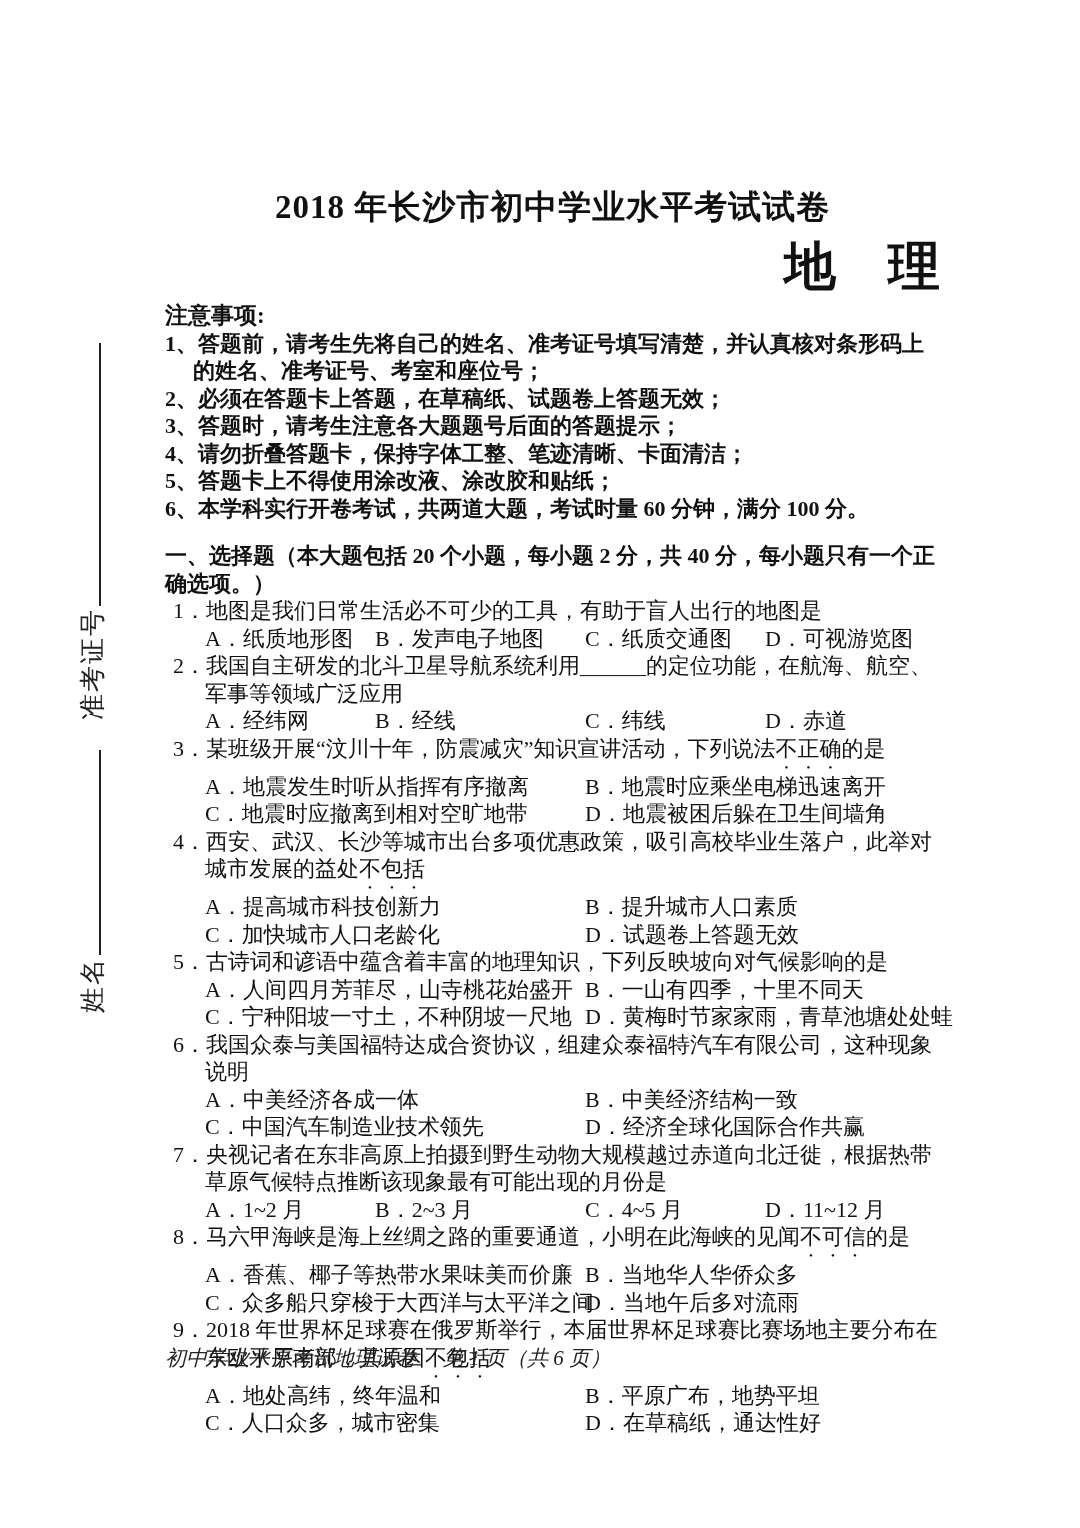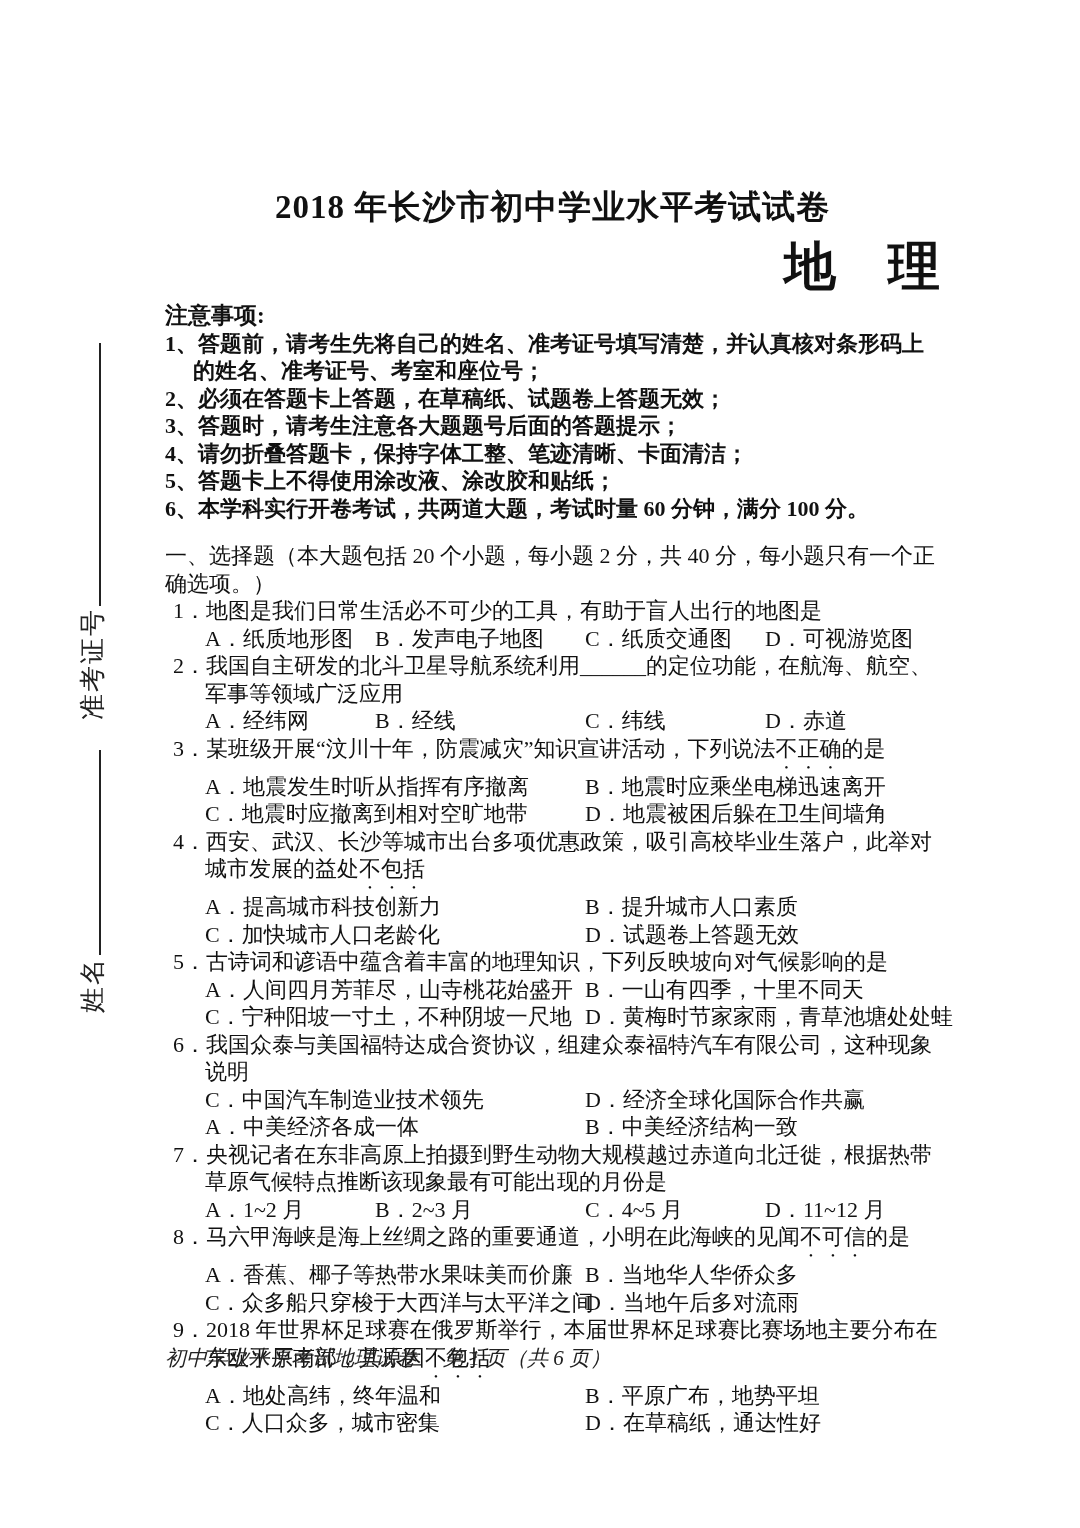--- a/index.html
+++ b/index.html
@@ -61,21 +61,21 @@
     font-weight:700;
     font-size:23px;
   }
   .notice{
     font-weight:700;
     padding-left:28px;
     text-indent:-28px;
   }
   .section-header{
     margin-top:20px;
-    font-weight:400;
+    font-weight:700;
   }
   .q{
     padding-left:40px;
     text-indent:-32px;
   }
   .optrow{
     position:relative;
     height:27.5px;
   }
   .opt{
@@ -173,26 +173,26 @@
       <span class="opt p0">A．人间四月芳菲尽，山寺桃花始盛开</span>
       <span class="opt p2">B．一山有四季，十里不同天</span>
     </div>
     <div class="optrow">
       <span class="opt p0">C．宁种阳坡一寸土，不种阴坡一尺地</span>
       <span class="opt p2">D．黄梅时节家家雨，青草池塘处处蛙</span>
     </div>
 
     <div class="q"><span>6．</span><span>我国众泰与美国福特达成合资协议，组建众泰福特汽车有限公司，这种现象说明</span></div>
     <div class="optrow">
+      <span class="opt p0">A．中美经济各成一体</span>
+      <span class="opt p2">B．中美经济结构一致</span>
+    </div>
+    <div class="optrow">
       <span class="opt p0">C．中国汽车制造业技术领先</span>
       <span class="opt p2">D．经济全球化国际合作共赢</span>
-    </div>
-    <div class="optrow">
-      <span class="opt p0">A．中美经济各成一体</span>
-      <span class="opt p2">B．中美经济结构一致</span>
     </div>
 
     <div class="q"><span>7．</span><span>央视记者在东非高原上拍摄到野生动物大规模越过赤道向北迁徙，根据热带草原气候特点推断该现象最有可能出现的月份是</span></div>
     <div class="optrow">
       <span class="opt p0">A．1~2 月</span>
       <span class="opt p1">B．2~3 月</span>
       <span class="opt p2">C．4~5 月</span>
       <span class="opt p3">D．11~12 月</span>
     </div>
 

